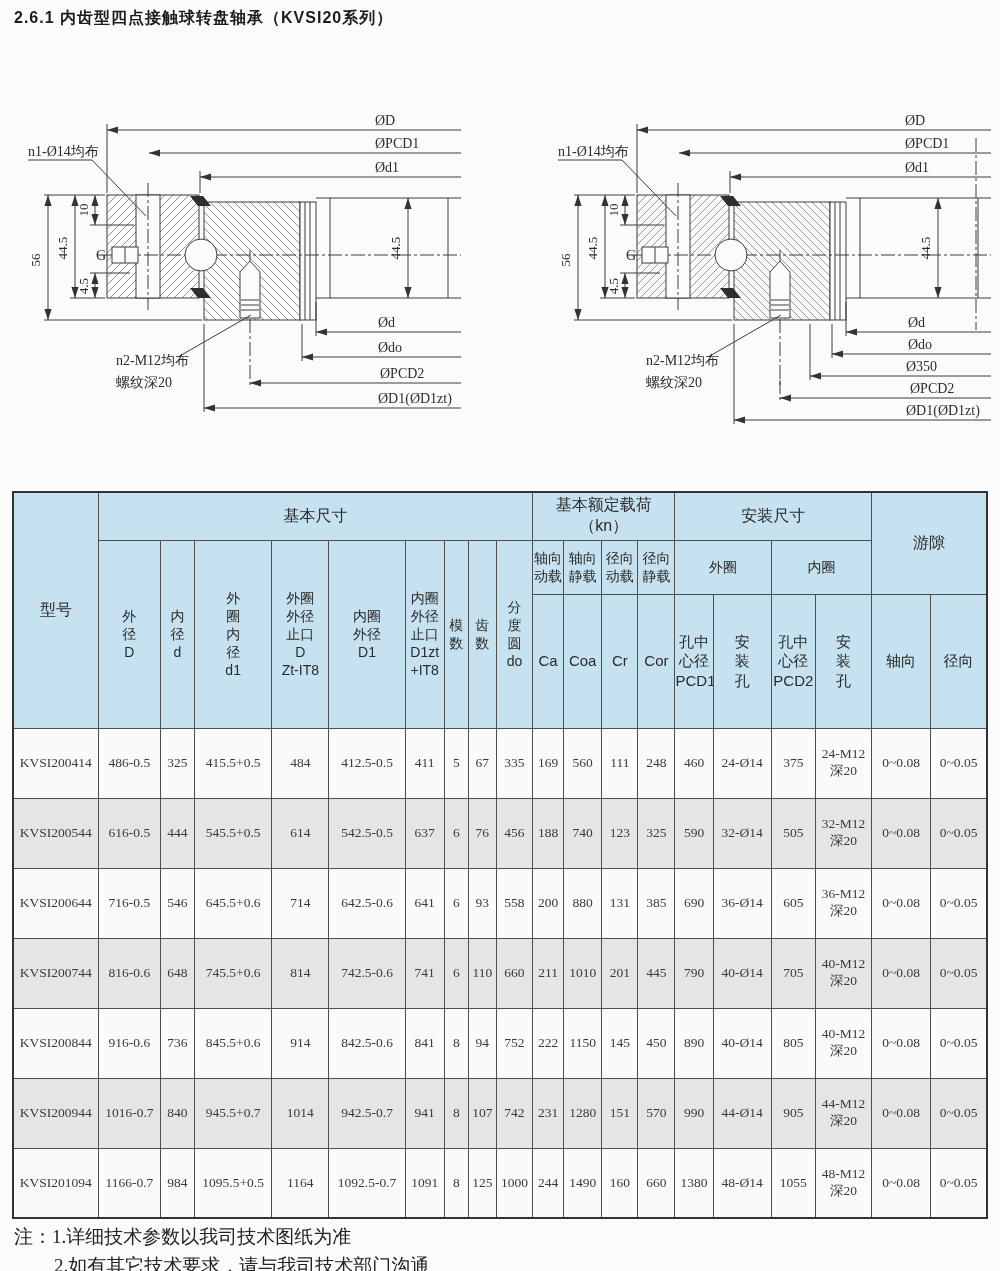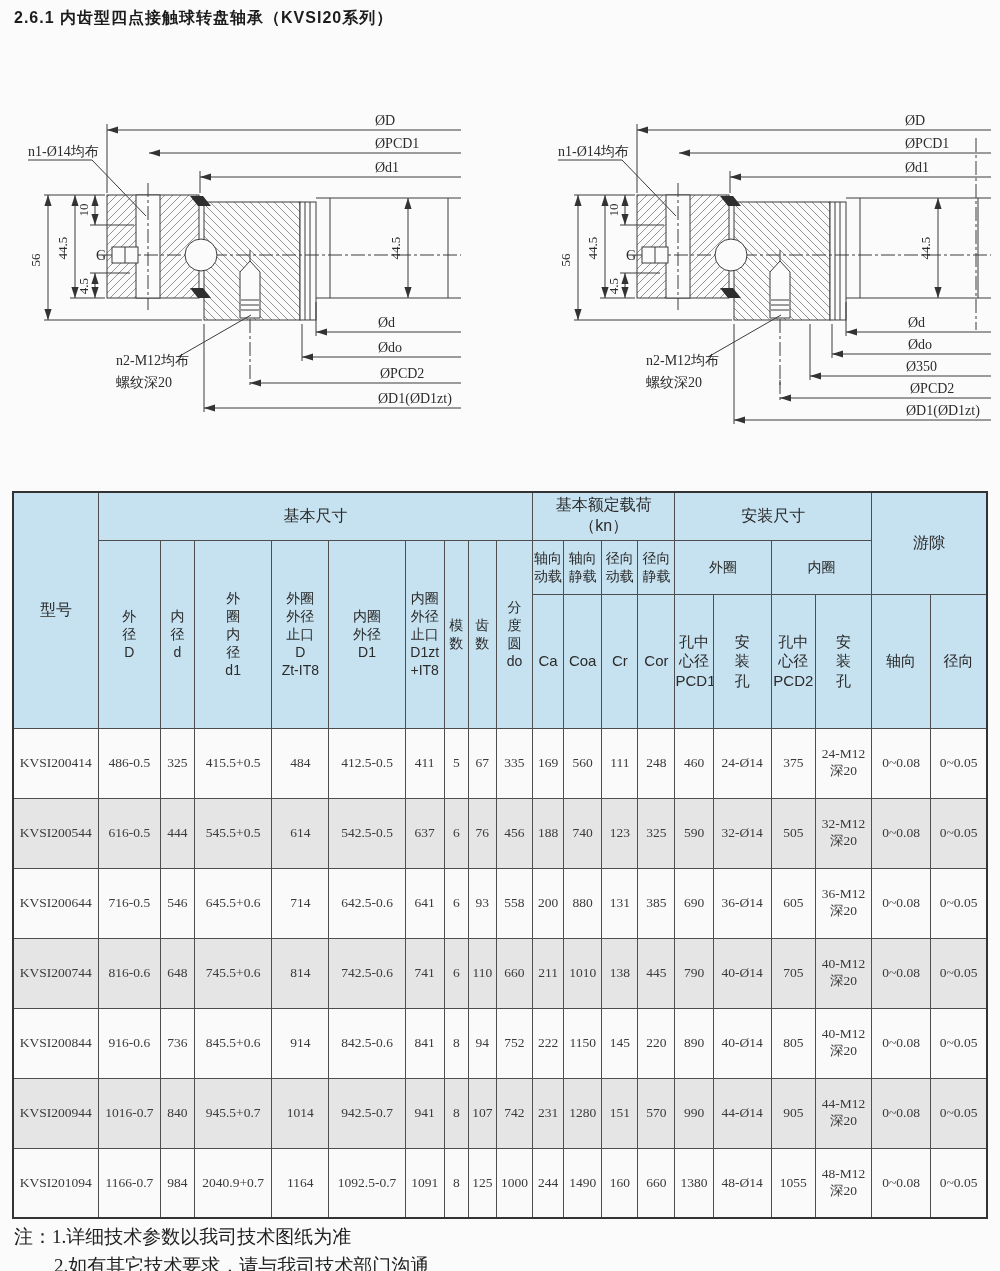--- a/index.html
+++ b/index.html
@@ -368,21 +368,21 @@
         <td>648</td>
         <td>745.5+0.6</td>
         <td>814</td>
         <td>742.5-0.6</td>
         <td>741</td>
         <td>6</td>
         <td>110</td>
         <td>660</td>
         <td>211</td>
         <td>1010</td>
-        <td>138</td>
+        <td>201</td>
         <td>445</td>
         <td>790</td>
         <td>40-Ø14</td>
         <td>705</td>
         <td>40-M12
 深20</td>
         <td>0~0.08</td>
         <td>0~0.05</td>
       </tr>
       <tr>
@@ -392,21 +392,21 @@
         <td>845.5+0.6</td>
         <td>914</td>
         <td>842.5-0.6</td>
         <td>841</td>
         <td>8</td>
         <td>94</td>
         <td>752</td>
         <td>222</td>
         <td>1150</td>
         <td>145</td>
-        <td>220</td>
+        <td>450</td>
         <td>890</td>
         <td>40-Ø14</td>
         <td>805</td>
         <td>40-M12
 深20</td>
         <td>0~0.08</td>
         <td>0~0.05</td>
       </tr>
       <tr>
         <td>KVSI200944</td>
@@ -428,21 +428,21 @@
         <td>905</td>
         <td>44-M12
 深20</td>
         <td>0~0.08</td>
         <td>0~0.05</td>
       </tr>
       <tr>
         <td>KVSI201094</td>
         <td>1166-0.7</td>
         <td>984</td>
-        <td>2040.9+0.7</td>
+        <td>1095.5+0.5</td>
         <td>1164</td>
         <td>1092.5-0.7</td>
         <td>1091</td>
         <td>8</td>
         <td>125</td>
         <td>1000</td>
         <td>244</td>
         <td>1490</td>
         <td>160</td>
         <td>660</td>

